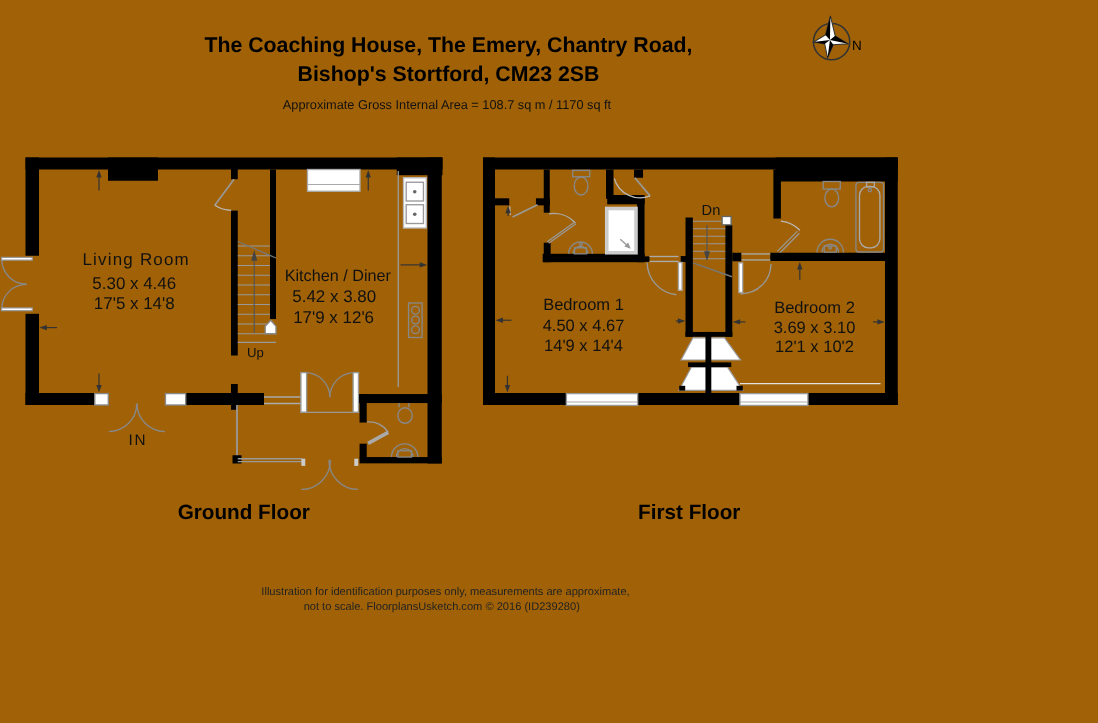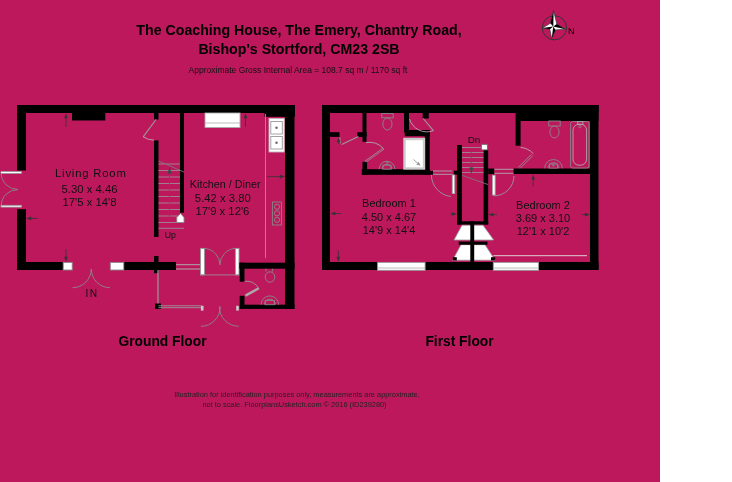--- a/index.html
+++ b/index.html
@@ -1,16 +1,16 @@
 <!DOCTYPE html>
 <html><head>
 <meta charset="utf-8">
 <style>
   html,body{margin:0;padding:0;background:#fff;}
-  #page{position:relative;width:660px;height:482px;background:#be185d;overflow:hidden;
+  #page{position:relative;width:732px;height:482px;background:#a16207;overflow:hidden;
         font-family:"Liberation Sans", sans-serif;}
   svg text{font-family:"Liberation Sans", sans-serif;}
 </style>
 </head>
 <body>
 <div id="page">
 <svg width="732" height="482" viewBox="0 0 732 482">
 
 <g>
 <text x="299" y="34.8" text-anchor="middle" font-size="14.2" font-weight="bold" fill="#000">The Coaching House, The Emery, Chantry Road,</text>

